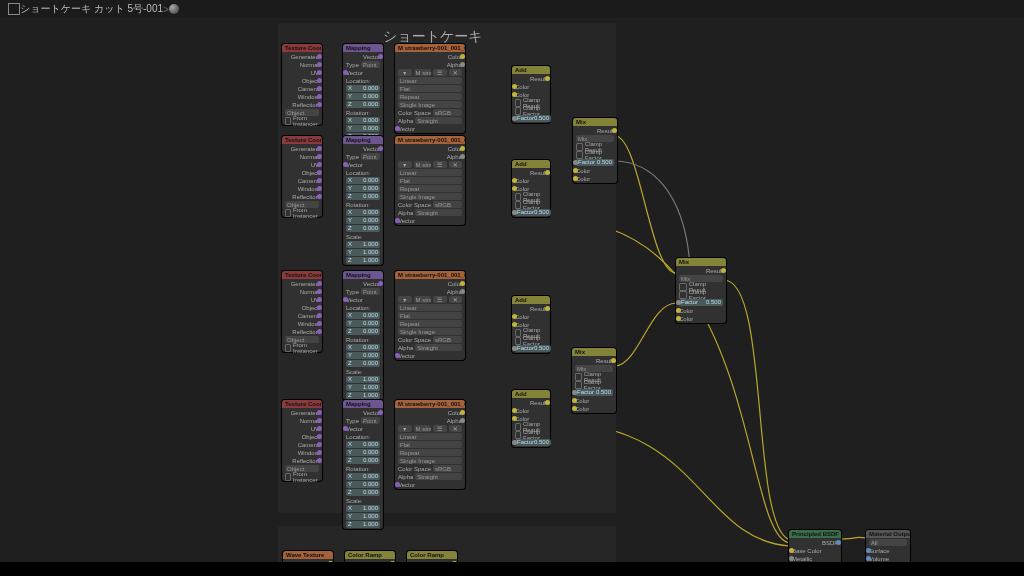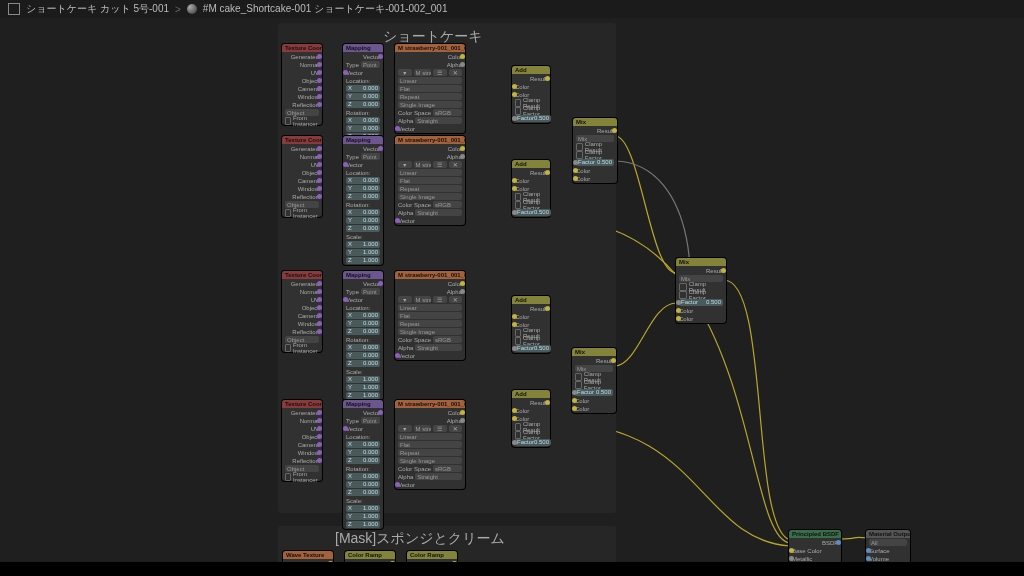--- a/index.html
+++ b/index.html
@@ -1,16 +1,16 @@
 <!DOCTYPE html>
 <html><head>
 <meta charset="utf-8">
 <style>
   html,body{margin:0;padding:0;width:1024px;height:576px;background:#1b1b1b;font-family:sans-serif;color:#ccc;font-size:8px;overflow:hidden}
-  .topbar{position:absolute;top:0;left:0;right:0;height:18px;display:flex;align-items:center;gap:6px;padding:0 8px;font-size:10px;color:#bbb;background:#1b1b1b}
+  .topbar{position:absolute;top:0;left:0;right:0;height:18px;display:flex;align-items:center;padding:0 8px;font-size:10px;color:#bbb;background:#1b1b1b}
   .topbar .ico{width:10px;height:10px;border:1px solid #888;display:inline-block}
   .topbar .sphere{width:10px;height:10px;border-radius:50%;background:radial-gradient(circle at 3px 3px,#aaa,#333)}
   .topbar .sep{color:#666}
   .canvas{position:absolute;inset:18px 0 14px 0;background:#1f1f1f;overflow:hidden}
   .frame{position:absolute;background:#262626;border-radius:2px}
   .frame-label{position:absolute;color:#aaa;font-size:14px}
   .node{position:absolute;background:#313131;border-radius:3px;font-size:6px;color:#bbb;box-shadow:0 0 0 1px #000}
   .node .hd{height:8px;border-radius:3px 3px 0 0;display:flex;align-items:center;padding:0 3px;color:#111;font-weight:bold;font-size:6px;overflow:hidden;white-space:nowrap}
   .hd.red{background:#8b3a3c}
   .hd.purple{background:#6d558f}
@@ -32,21 +32,20 @@
   .bottom{position:absolute;left:0;right:0;bottom:0;height:14px;background:#000}
 </style>
 </head>
 <body>
 
 <div class="topbar">
   <span class="ico"></span>
   <span>ショートケーキ カット 5号-001</span>
   <span class="sep">&gt;</span>
   <span class="sphere"></span>
-  <span>#M cake_Shortcake-001 ショートケーキ-001-002_001</span>
 </div>
 
 <div class="canvas">
 
   <svg class="wires" viewBox="0 0 1024 544" preserveAspectRatio="none">
     <g stroke="#b9a72a" stroke-width="1.2" fill="none">
       <path d="M463 60 C490 60 490 62 512 62"></path>
       <path d="M463 70 C510 70 520 120 550 120"></path>
       <path d="M463 150 C490 150 490 155 512 155"></path>
       <path d="M463 160 C520 160 525 195 550 195"></path>
@@ -76,21 +75,20 @@
     </g>
     <g stroke="#777" stroke-width="1.2" fill="none">
       <path d="M615 143 C700 145 700 295 676 298"></path>
     </g>
   </svg>
 
   <div class="frame" style="left:278px;top:5px;width:338px;height:490px"></div>
   <div class="frame-label" style="left:383px;top:10px">ショートケーキ</div>
 
   <div class="frame" style="left:278px;top:508px;width:338px;height:40px"></div>
-  <div class="frame-label" style="left:335px;top:512px">[Mask]スポンジとクリーム</div>
 
   <div class="node" style="left:282px;top:26px;width:40px">
     <div class="hd red">Texture Coordinate</div>
     <div class="bd">
       <div class="row out">
           <span>Generated</span>
           <span class="sock r p"></span>
         </div>
       <div class="row out">
           <span>Normal</span>

